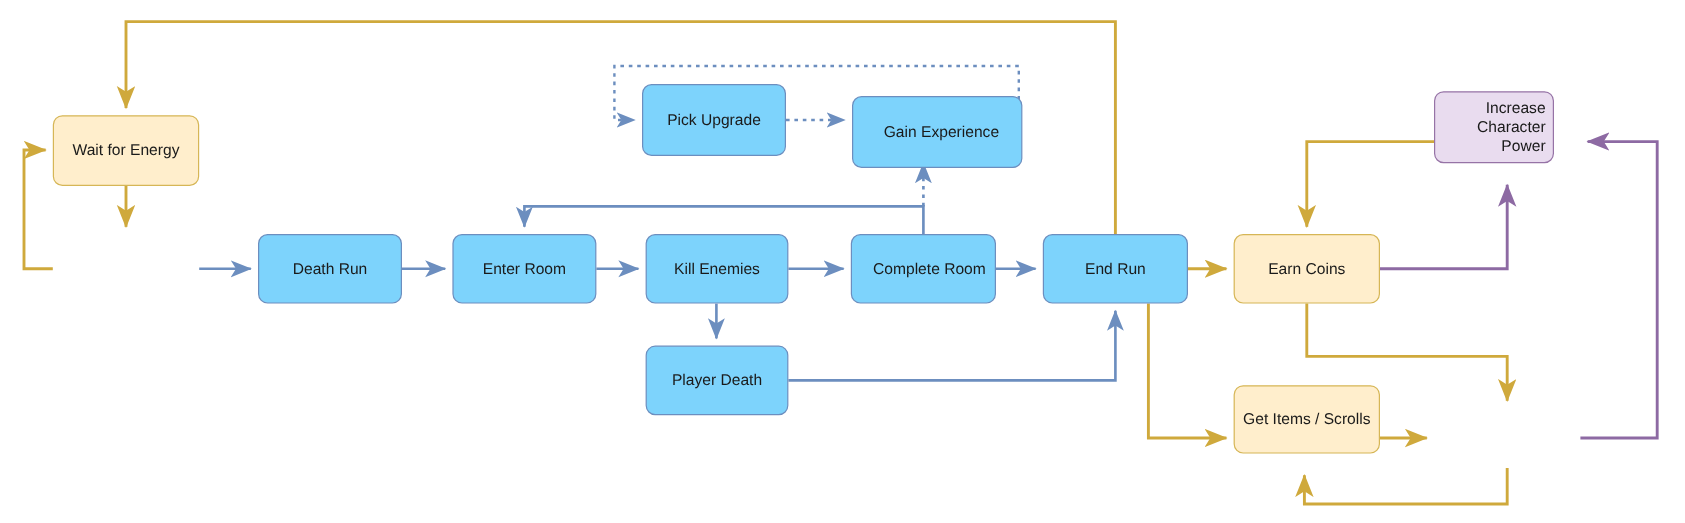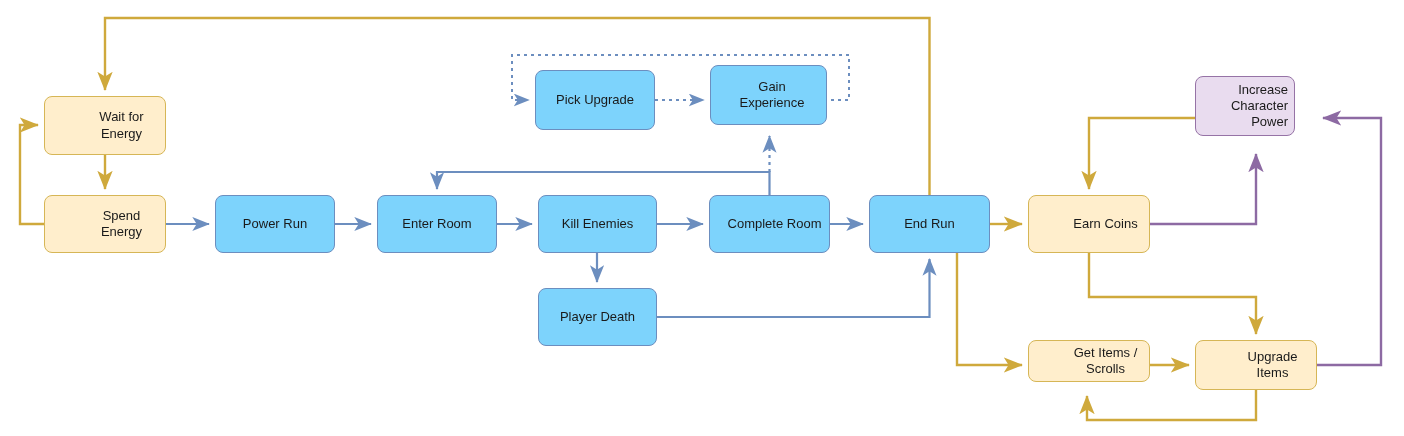--- a/index.html
+++ b/index.html
@@ -18,21 +18,21 @@
     display:flex;align-items:center;justify-content:center;
     text-align:center;
     font-size:13px;
     line-height:1.25;
     color:#1a1a1a;
     border-width:1.4px;
     border-style:solid;
     padding:2px 6px;
   }
   .n-blue{background:#7dd3fc;border-color:#6c8ebf;}
-  .n-yellow{background:#ffeecc;border-color:#d6b656;padding-left:39px;}
+  .n-yellow{background:#ffeecc;border-color:#d6b656;}
   .n-purple{background:#e9dcef;border-color:#9673a6;}
 </style>
 </head>
 <body>
 
 <div id="canvas">
 
   <svg id="edges" viewBox="0 0 1404 436" xmlns="http://www.w3.org/2000/svg">
     <defs>
       <marker id="ah-blue" markerWidth="9" markerHeight="9" refX="7.6" refY="3.2" orient="auto" markerUnits="strokeWidth">
@@ -94,26 +94,23 @@
       <path d="M1150,224 L1256,224 L1256,154" stroke="#8d6aa3" stroke-width="2.4" marker-end="url(#ah-purple)"></path>
 
       <path d="M1317,365 L1381,365 L1381,118 L1323,118" stroke="#8d6aa3" stroke-width="2.4" marker-end="url(#ah-purple)"></path>
     </g>
   </svg>
 
   <div class="node n-yellow" style="left:44px;top:96px;width:122px;height:59px;">
     <span>Wait for Energy</span>
   </div>
 
-  <div class="node n-yellow" style="left:44px;top:195px;width:122px;height:58px;">
-    <span>Spend Energy</span>
-  </div>
 
   <div class="node n-blue" style="left:215px;top:195px;width:120px;height:58px;">
-    <span>Power Run</span>
+    <span>Death Run</span>
   </div>
 
   <div class="node n-blue" style="left:377px;top:195px;width:120px;height:58px;">
     <span>Enter Room</span>
   </div>
 
   <div class="node n-blue" style="left:538px;top:195px;width:119px;height:58px;">
     <span>Kill Enemies</span>
   </div>
 
@@ -122,37 +119,34 @@
   </div>
 
   <div class="node n-blue" style="left:538px;top:288px;width:119px;height:58px;justify-content:center;">
     <span>Player Death</span>
   </div>
 
   <div class="node n-blue" style="left:535px;top:70px;width:120px;height:60px;">
     <span>Pick Upgrade</span>
   </div>
 
-  <div class="node n-blue" style="left:710px;top:65px;width:117px;height:60px;padding-left:13px;">
+  <div class="node n-blue" style="left:710px;top:80px;width:142px;height:60px;padding-left:13px;">
     <span>Gain Experience</span>
   </div>
 
   <div class="node n-blue" style="left:869px;top:195px;width:121px;height:58px;">
     <span>End Run</span>
   </div>
 
   <div class="node n-yellow" style="left:1028px;top:195px;width:122px;height:58px;">
     <span>Earn Coins</span>
   </div>
 
-  <div class="node n-yellow" style="left:1028px;top:340px;width:122px;height:42px;">
+  <div class="node n-yellow" style="left:1028px;top:321px;width:122px;height:57px;">
     <span>Get Items / Scrolls</span>
   </div>
 
-  <div class="node n-yellow" style="left:1195px;top:340px;width:122px;height:50px;">
-    <span>Upgrade Items</span>
-  </div>
 
   <div class="node n-purple" style="left:1195px;top:76px;width:100px;height:60px;text-align:right;">
     <span>Increase Character Power</span>
   </div>
 
 </div>
 
 </body></html>

